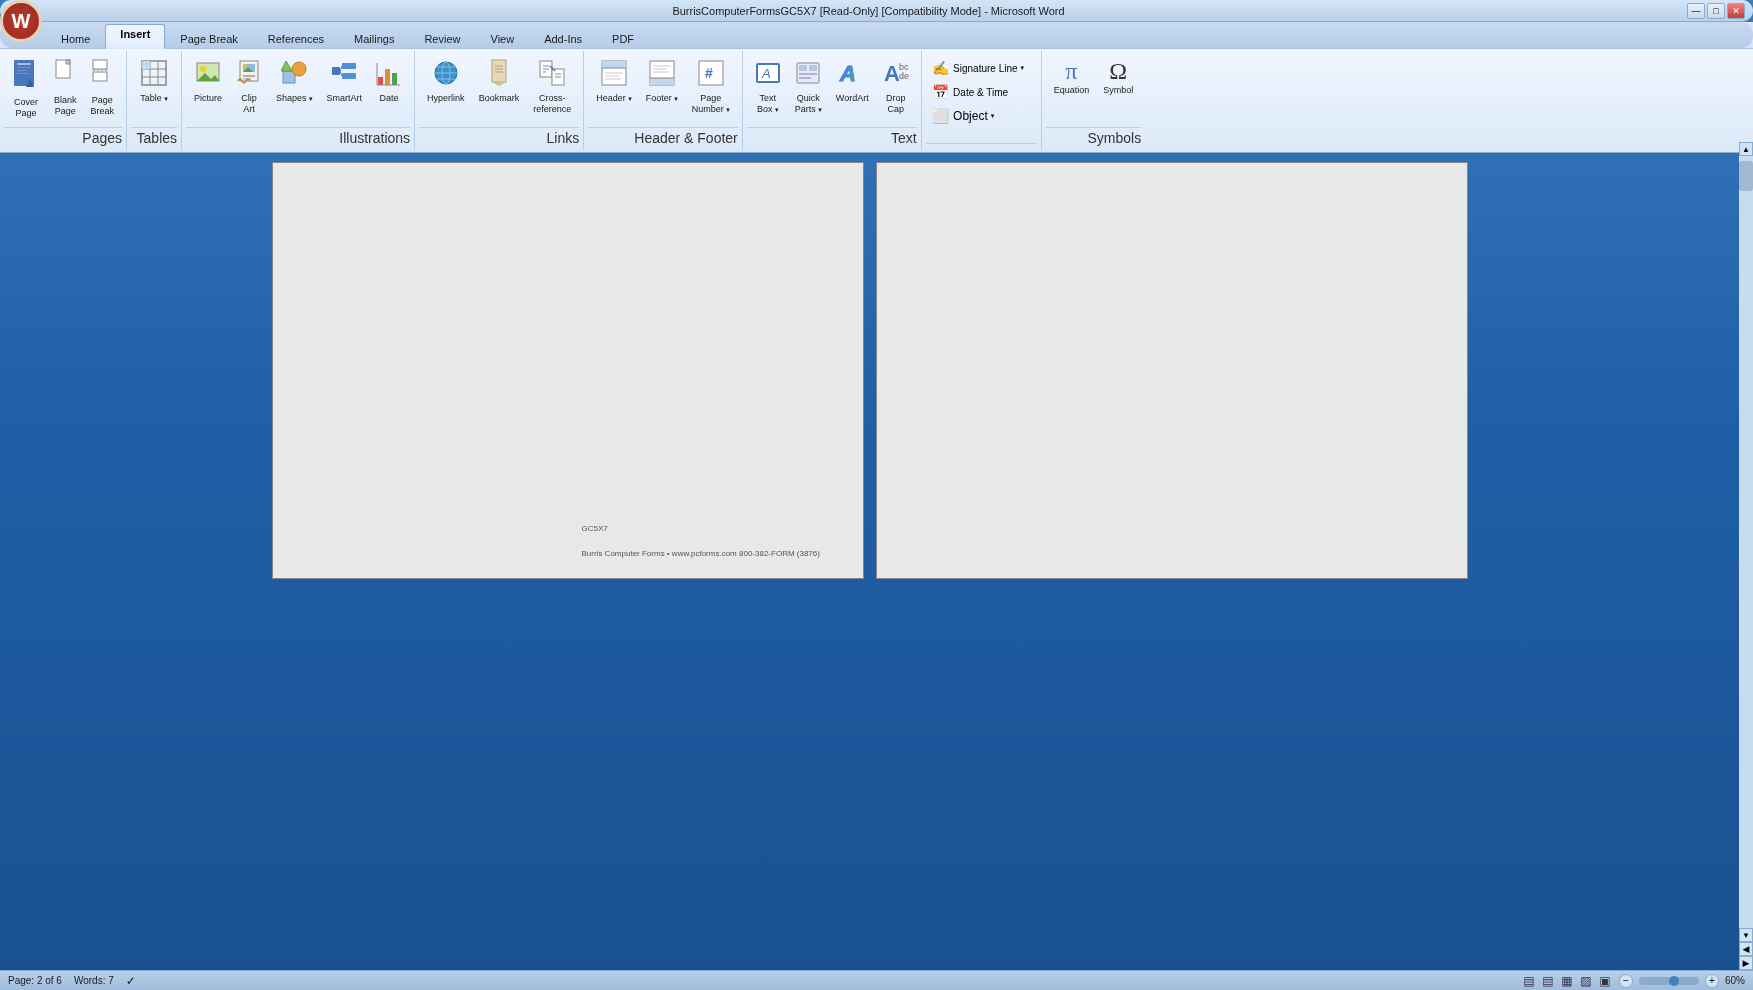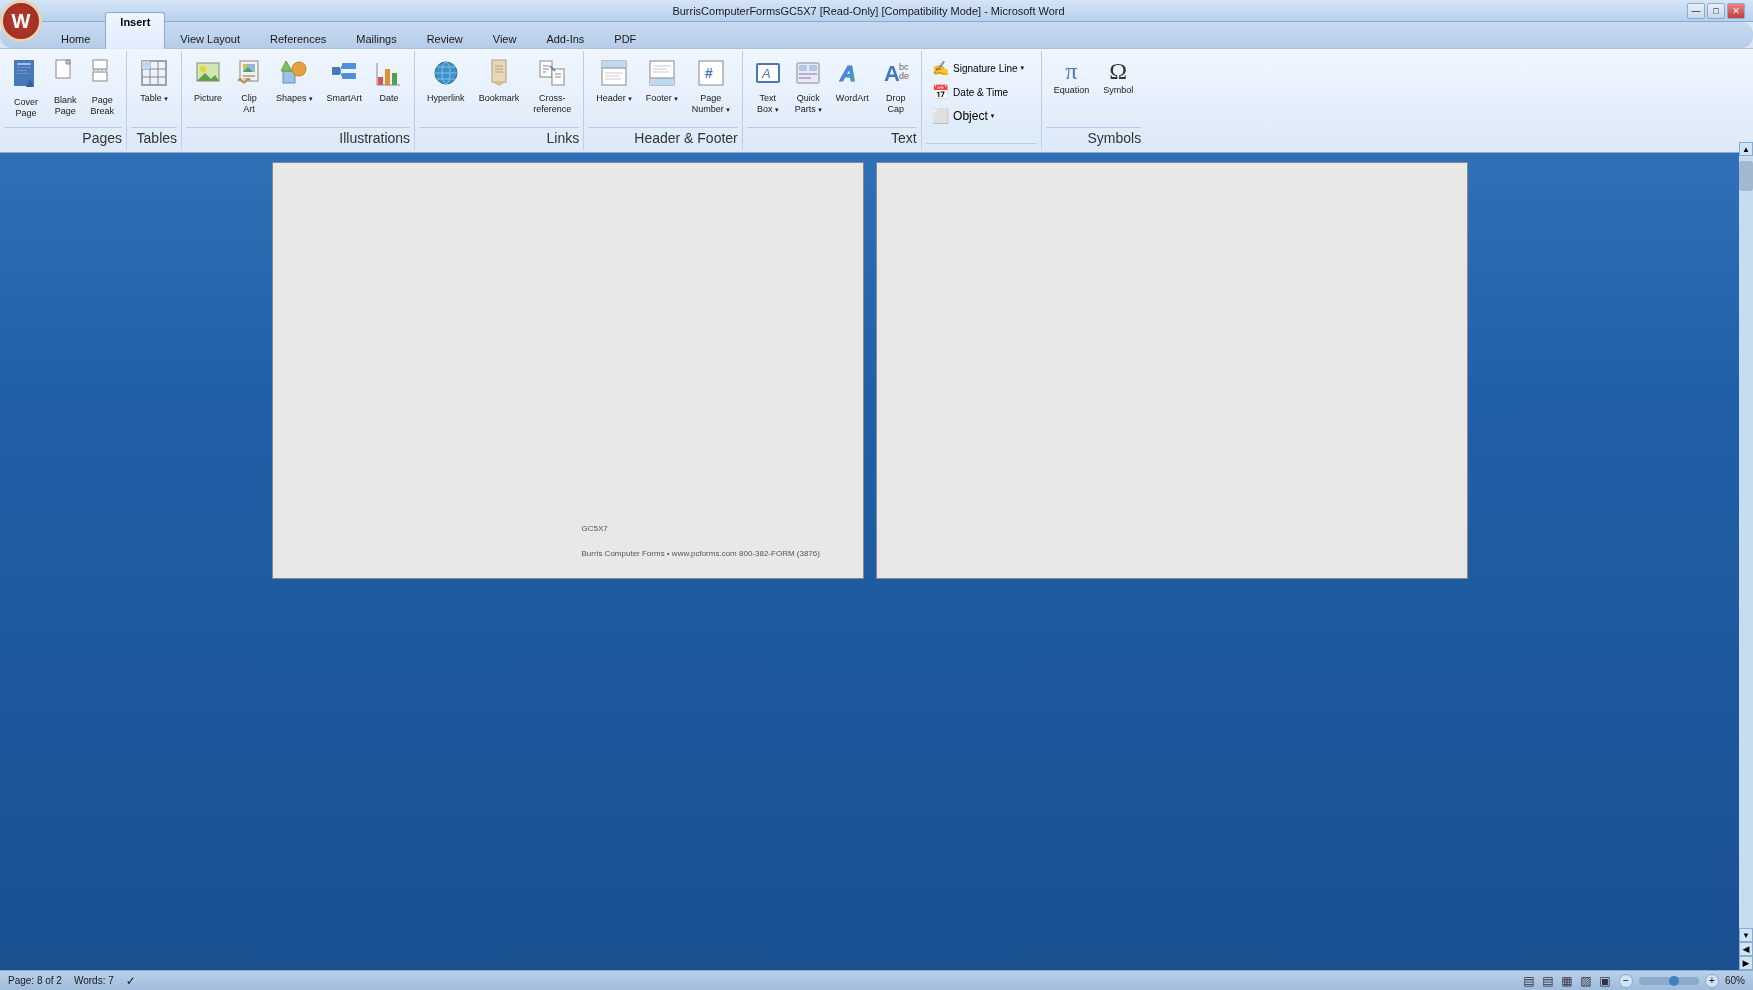--- a/index.html
+++ b/index.html
@@ -15,20 +15,21 @@
 
     
     .title-bar {
       height: 22px;
       background: linear-gradient(180deg, #d4e5f7 0%, #b8d0ec 100%);
       display: flex;
       align-items: center;
       justify-content: space-between;
       padding: 0 8px;
       border-bottom: 1px solid #8aabcc;
+      border-radius: 11px;
     }
     .title-bar-text {
       font-size: 11px;
       color: #1a1a1a;
       flex: 1;
       text-align: center;
     }
     .title-bar-controls {
       display: flex;
       gap: 2px;
@@ -71,21 +72,21 @@
       color: #1a1a1a;
       background: transparent;
     }
     .tab.active {
       background: linear-gradient(180deg, #f0f6ff 0%, #e0ecff 100%);
       border-color: #8aabcc;
       border-bottom: 1px solid #dce9f8;
       font-weight: bold;
       color: #000;
       margin-bottom: -1px;
-      padding-bottom: 20px;
+      padding-bottom: 8px;
     }
 
     
     .ribbon-content {
       display: flex;
       padding: 2px 0;
       background: linear-gradient(180deg, #f0f6ff 0%, #dce9f8 100%);
       border-top: 1px solid #aac4e0;
       min-height: 90px;
     }
@@ -317,21 +318,21 @@
 <div class="office-btn" style="top:0px;left:0px;z-index:20;position:absolute;">
   <span class="logo-w">W</span>
 </div>
 
 <div class="ribbon" style="position:relative;">
 
   <div class="tab-bar">
     <div style="width:44px;"></div>
     <div class="tab">Home</div>
     <div class="tab active">Insert</div>
-    <div class="tab">View Layout</div>
+    <div class="tab">Page Break</div>
     <div class="tab">References</div>
     <div class="tab">Mailings</div>
     <div class="tab">Review</div>
     <div class="tab">View</div>
     <div class="tab">Add-Ins</div>
     <div class="tab">PDF</div>
   </div>
 
   <div class="ribbon-content">
 
@@ -674,21 +675,21 @@
       <div class="scroll-arrow">▼</div>
 
       <div class="scroll-arrow" style="font-size:9px;">◀</div>
       <div class="scroll-arrow" style="font-size:9px;">▶</div>
     </div>
   </div>
 </div>
 
 <div class="status-bar" style="position:fixed; bottom:0; left:0; right:0; z-index:100;">
   <div class="status-left">
-    <span>Page: 8 of 2</span>
+    <span>Page: 2 of 6</span>
     <span>Words: 7</span>
     <span style="font-size:12px;">✓</span>
   </div>
   <div class="status-right">
 
     <div class="status-icon-group">
       <div class="status-icon" title="Print Layout">▤</div>
       <div class="status-icon" title="Full Screen">▤</div>
       <div class="status-icon" title="Web Layout">▦</div>
       <div class="status-icon" title="Outline">▨</div>

